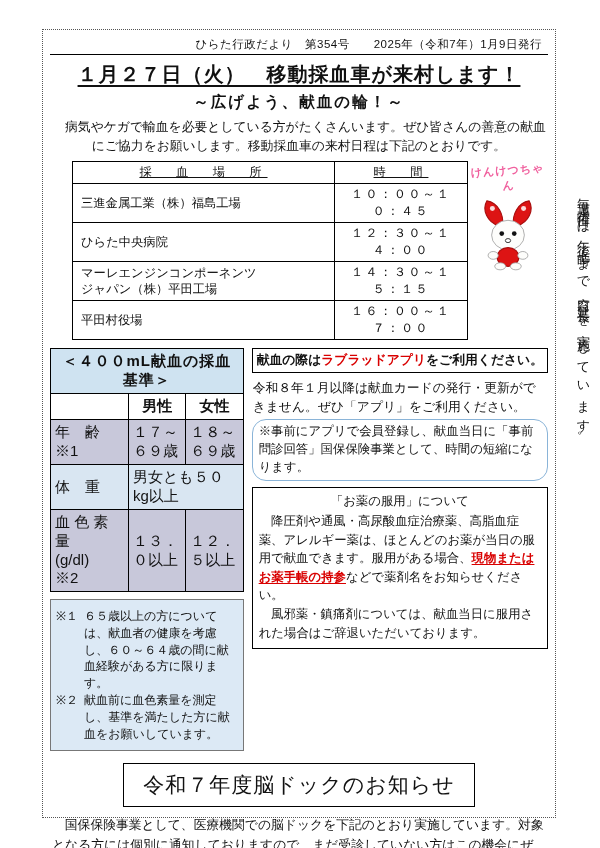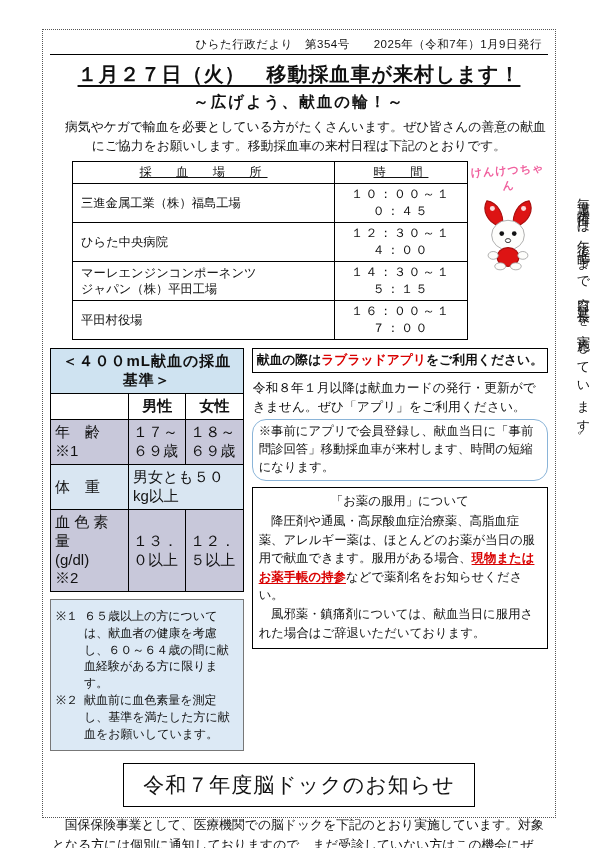--- a/index.html
+++ b/index.html
@@ -166,21 +166,21 @@
             <span class="tx">献血前に血色素量を測定し、基準を満たした方に献血をお願いしています。</span>
           </div>
         </div>
       </div>
 
       <div class="col-right">
         <div class="app-title-box">
           <span>献血の際は</span><span class="red">ラブラッドアプリ</span><span>をご利用ください。</span>
         </div>
         <div class="app-body">令和８年１月以降は献血カードの発行・更新ができません。ぜひ「アプリ」をご利用ください。</div>
-        <div class="tip-box">※事前にアプリで会員登録し、献血当日に「事前問診回答」移動採血車が来村します、時間の短縮になります。</div>
+        <div class="tip-box">※事前にアプリで会員登録し、献血当日に「事前問診回答」国保保険事業として、時間の短縮になります。</div>
 
         <div class="med-box">
           <div class="med-title">「お薬の服用」について</div>
           <div>
             <span>　降圧剤や通風・高尿酸血症治療薬、高脂血症薬、アレルギー薬は、ほとんどのお薬が当日の服用で献血できます。服用がある場合、</span><span class="red-em">現物またはお薬手帳の持参</span><span>などで薬剤名をお知らせください。</span>
           </div>
           <div>　風邪薬・鎮痛剤については、献血当日に服用された場合はご辞退いただいております。</div>
         </div>
       </div>
     </div>

